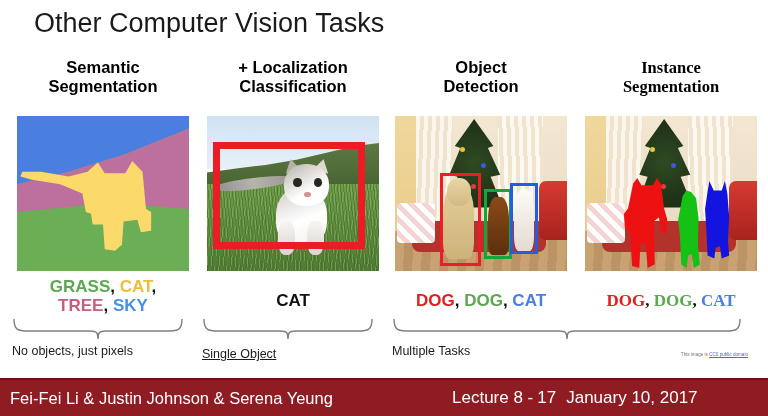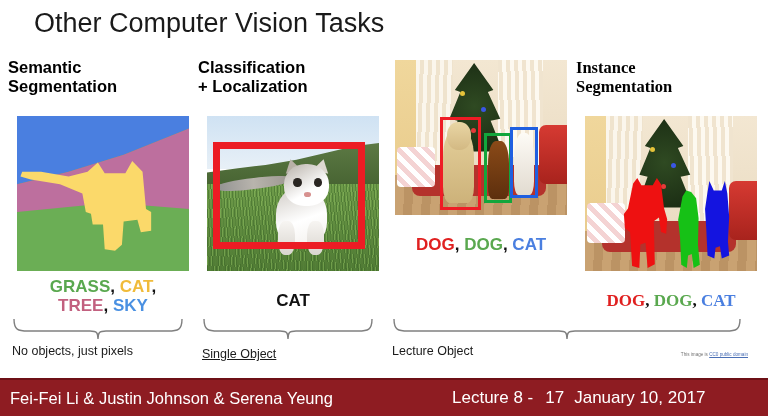--- a/index.html
+++ b/index.html
@@ -18,21 +18,21 @@
   }
 
   .columns { position: absolute; left: 0; top: 58px; width: 768px; height: 300px; }
   .col { position: absolute; top: 0; width: 190px; }
   .col-0 { left: 8px; }
   .col-1 { left: 198px; }
   .col-2 { left: 386px; }
   .col-3 { left: 576px; font-family: Liberation Serif, serif; }
 
   .col-head {
-    text-align: left; font-size: 16.5px; font-weight: bold;
+    text-align: center; font-size: 16.5px; font-weight: bold;
     color: #000; line-height: 1.18; height: 56px;
   }
 
   .thumb {
     position: relative; width: 172px; height: 155px; margin: 2px auto 0 auto;
     overflow: hidden; background: #fff;
   }
 
   
   .seg { background: #6bae55; }
@@ -224,21 +224,21 @@
     position: absolute; left: 0; bottom: 0; width: 768px; height: 38px;
     background: #8e1c22; border-top: 2px solid #6d1016;
     display: flex; align-items: center; color: #fff;
   }
   .footer .authors {
     font-size: 16.5px; margin-left: 10px; white-space: nowrap;
   }
   .footer .lecture {
     position: absolute; left: 452px; font-size: 17px; white-space: nowrap;
   }
-  .footer .lecture .num { margin-left: 12px; }
+  .footer .lecture .num { margin-left: 4px; }
   .footer .lecture .date { margin-left: 10px; }
 </style>
 </head>
 <body>
 
 <div class="slide">
 
   <div class="slide-title">Other Computer Vision Tasks</div>
 
   <div class="columns">
@@ -256,22 +256,22 @@
       <div class="labels">
         <span style="color:#5aa84f">GRASS</span><span class="sep">,</span>
         <span style="color:#f0bb3a">CAT</span><span class="sep">,</span><br>
         <span style="color:#c2607f">TREE</span><span class="sep">,</span>
         <span style="color:#4a90e2">SKY</span>
       </div>
     </div>
 
     <div class="col col-1">
       <div class="col-head">
+        <div>+ Localization</div>
         <div>Classification</div>
-        <div>+ Localization</div>
       </div>
       <div class="thumb kitten">
         <div class="photo">
           <div class="sky2"></div>
           <div class="hills"></div>
           <div class="grass2"></div>
           <div class="k-tail"></div>
           <div class="k-body"></div>
           <div class="k-legL"></div>
           <div class="k-legR"></div>
@@ -283,20 +283,24 @@
           <div class="k-nose"></div>
         </div>
         <div class="redbox"></div>
       </div>
       <div class="labels" style="margin-top:20px">
         <span style="color:#111">CAT</span>
       </div>
     </div>
 
     <div class="col col-2">
+      <div class="col-head">
+        <div>Object</div>
+        <div>Detection</div>
+      </div>
       <div class="thumb xmas">
         <div class="x-wallL"></div>
         <div class="x-curtain"></div>
         <div class="x-curtain2"></div>
         <div class="x-tree"></div>
         <div class="x-orn" style="left:38%;top:20%;background:#e5c33a"></div>
         <div class="x-orn" style="left:50%;top:30%;background:#3a56e5"></div>
         <div class="x-orn" style="left:44%;top:44%;background:#e53a3a"></div>
         <div class="x-floor"></div>
         <div class="x-rug"></div>
@@ -358,21 +362,21 @@
       <path d="M2,1 C2,12 6,13 16,13 L78,13 C85,13 86,15 86,21 C86,15 87,13 94,13 L156,13 C166,13 170,12 170,1" fill="none" stroke="#808080" stroke-width="1.4"></path>
     </svg>
   </div>
   <div class="cap" style="left:202px; top:347px; width:172px;text-decoration:underline;">Single Object</div>
 
   <div class="brace-wrap" style="left:392px; top:318px; width:350px;">
     <svg class="brace" viewBox="0 0 350 22" preserveAspectRatio="none">
       <path d="M2,1 C2,12 6,13 16,13 L167,13 C174,13 175,15 175,21 C175,15 176,13 183,13 L334,13 C344,13 348,12 348,1" fill="none" stroke="#808080" stroke-width="1.4"></path>
     </svg>
   </div>
-  <div class="cap" style="left:392px; top:344px; width:350px;">Lecture Object</div>
+  <div class="cap" style="left:392px; top:344px; width:350px;">Multiple Tasks</div>
 
   <div class="credit">
     <span>This image is </span><a href="#">CC0 public domain</a>
   </div>
 
   <div class="footer">
     <div class="authors">Fei-Fei Li &amp; Justin Johnson &amp; Serena Yeung</div>
     <div class="lecture">
       <span>Lecture 8 -</span><span class="num">17</span><span class="date">January 10, 2017</span>
     </div>

